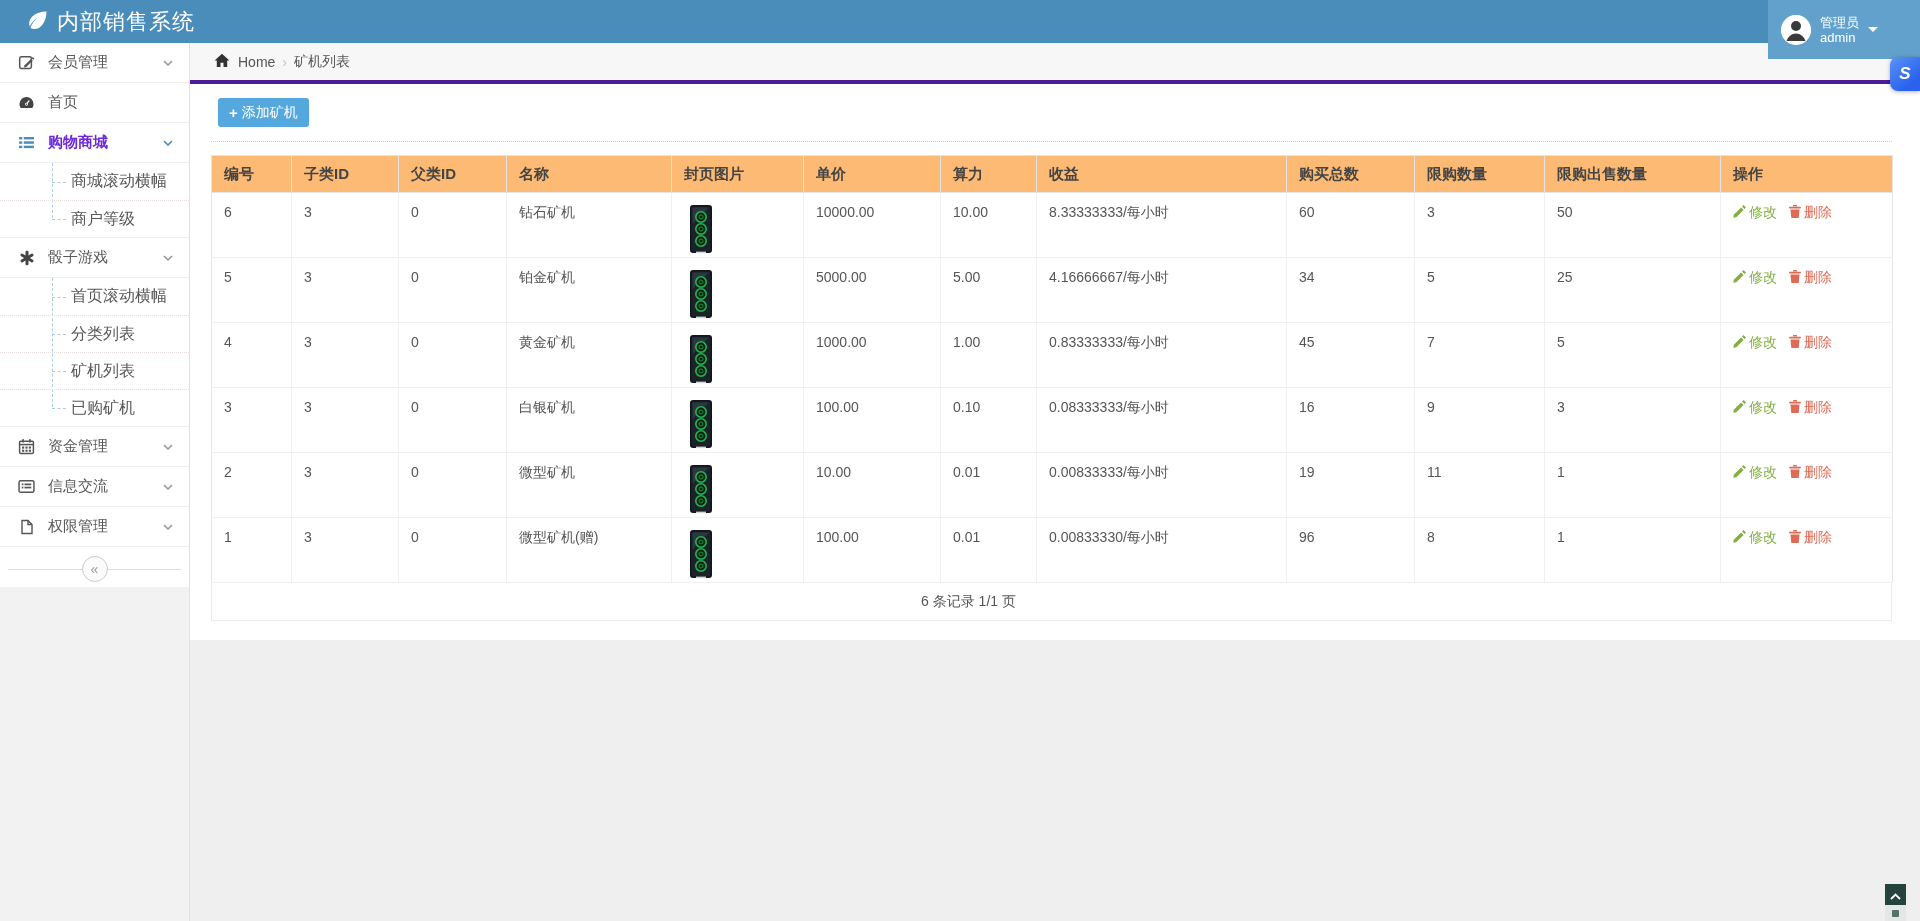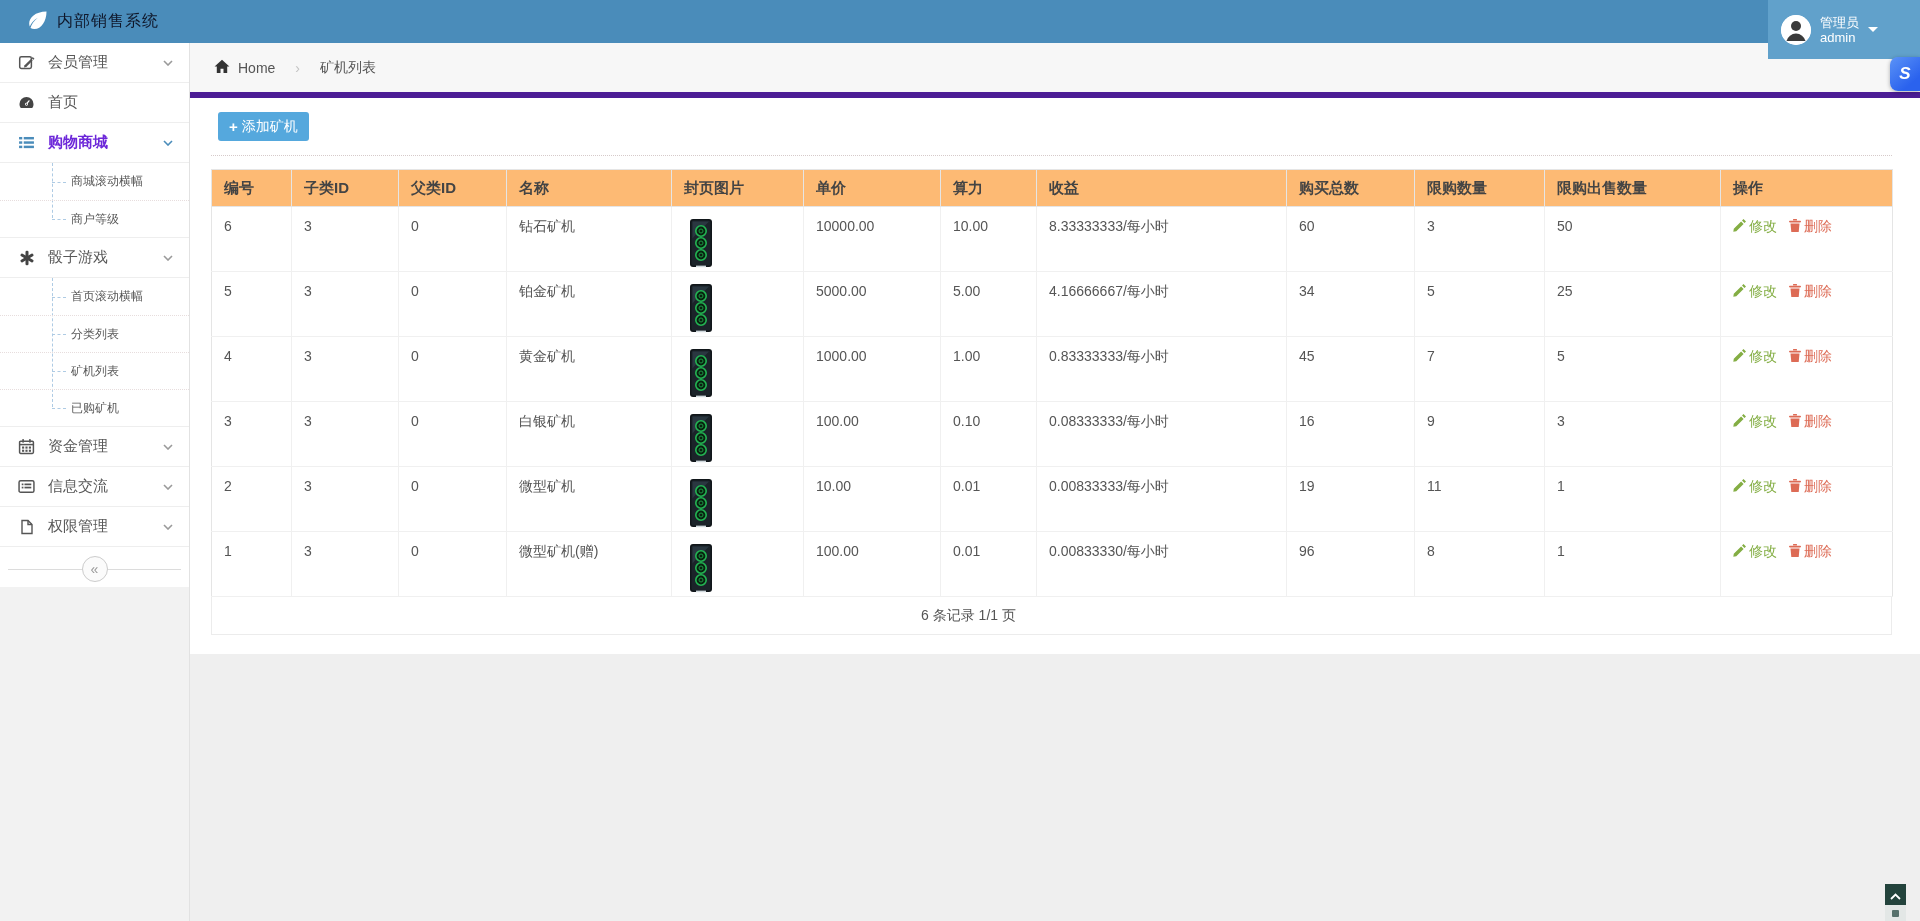--- a/index.html
+++ b/index.html
@@ -4,52 +4,52 @@
 <style>
   * { margin:0; padding:0; box-sizing:border-box; }
   html,body { width:1920px; height:921px; }
   body {
     font-family:"Liberation Sans","DejaVu Sans",sans-serif;
     background:#efefef; overflow:hidden; position:relative; color:#555;
   }
   
   .topbar { height:43px; background:#4a8cba; display:flex; align-items:center; position:relative; z-index:5; }
   .brand { display:flex; align-items:center; gap:9px; padding-left:26px; }
-  .brand .title { color:#0f172a; font-size:16px; letter-spacing:1px; }
+  .brand .title { color:#ffffff; font-size:22px; letter-spacing:1px; }
   .userbox { position:absolute; right:0; top:0; height:59px; width:152px; background:#61a1cb;
     display:flex; align-items:center; gap:9px; padding-left:13px; cursor:pointer; }
   .avatar { width:30px; height:30px; border-radius:50%; overflow:hidden; background:#fff; flex:none; }
   .utxt { display:flex; flex-direction:column; color:#fff; font-size:13px; line-height:15px; }
   .caret { width:0; height:0; border:5px solid transparent; border-top-color:#fff; margin-top:5px; }
 
   
   .layout { display:flex; height:878px; }
   .sidebar { width:190px; background:#fff; border-right:1px solid #e2e2e2; display:flex; flex-direction:column; }
   .mitem { height:40px; display:flex; align-items:center; padding:0 16px 0 18px; border-bottom:1px solid #eeeeee; cursor:pointer; background:#fff; }
   .mic { width:17px; height:17px; margin-right:13px; flex:none; display:flex; align-items:center; justify-content:center; }
   .mlabel { font-size:15px; color:#585858; flex:1; }
   .chev { color:#9a9a9a; display:flex; }
   .mitem.active .mlabel { color:#6d28d9;font-weight:bold; }
   .mitem.active .chev { color:#4a8cba; }
   .submenu { position:relative; border-bottom:1px solid #eeeeee; background:#fff; }
   .submenu::before { content:""; position:absolute; left:52px; top:0; bottom:19px; border-left:1px dashed #aecbe4; }
-  .sitem { height:37px; display:flex; align-items:center; padding-left:71px; font-size:12px; color:#585858;
+  .sitem { height:37px; display:flex; align-items:center; padding-left:71px; font-size:16px; color:#585858;
     position:relative; cursor:pointer; border-top:1px dotted #e7dddd; }
   .sitem:first-child { border-top:none; }
   .sitem::before { content:""; position:absolute; left:52px; top:50%; width:14px; border-top:1px dashed #aecbe4; }
   .collapse-row { height:36px; position:relative; margin-top:4px; background:#fff; }
   .collapse-row::before { content:""; position:absolute; left:8px; right:8px; top:50%; border-top:1px solid #dcdcdc; }
   .collapse-btn { position:absolute; left:50%; top:50%; transform:translate(-50%,-50%);
     width:26px; height:26px; border-radius:50%; background:#fbfbfb; border:1px solid #cccccc; color:#999;
     display:flex; align-items:center; justify-content:center; font-size:14px; cursor:pointer; }
   .sidefill { flex:1; background:#f2f2f2; }
 
   .main { flex:1; display:flex; flex-direction:column; min-width:0; }
-  .crumbbar { height:55px; background:#f7f7f7; border-bottom:6px solid #4c1d95; display:flex; align-items:center;
-    gap:20px; padding-left:24px; font-size:14px; color:#555; flex:none; }
+  .crumbbar { height:41px; background:#f7f7f7; border-bottom:4px solid #4c1d95; display:flex; align-items:center;
+    gap:7px; padding-left:24px; font-size:14px; color:#555; flex:none; }
   .crumb-home { display:flex; align-items:center; gap:8px; cursor:pointer; color:#555; }
   .crumb-sep { color:#c3c3c3; }
   .content { flex:1; background:#efefef; overflow:hidden; }
   .panel { background:#fff; padding:14px 28px 19px 21px; }
 
   .btn-add { display:inline-flex; align-items:center; gap:4px; background:#55a8dd; color:#fff; font-size:14px;
     height:29px; padding:0 11px; border:none; border-radius:3px; cursor:pointer; margin-left:7px; }
   .btn-add .plus { font-size:15px; font-weight:bold; }
   .dotline { border-bottom:1px dotted #d6caca; margin-top:14px; }
 

